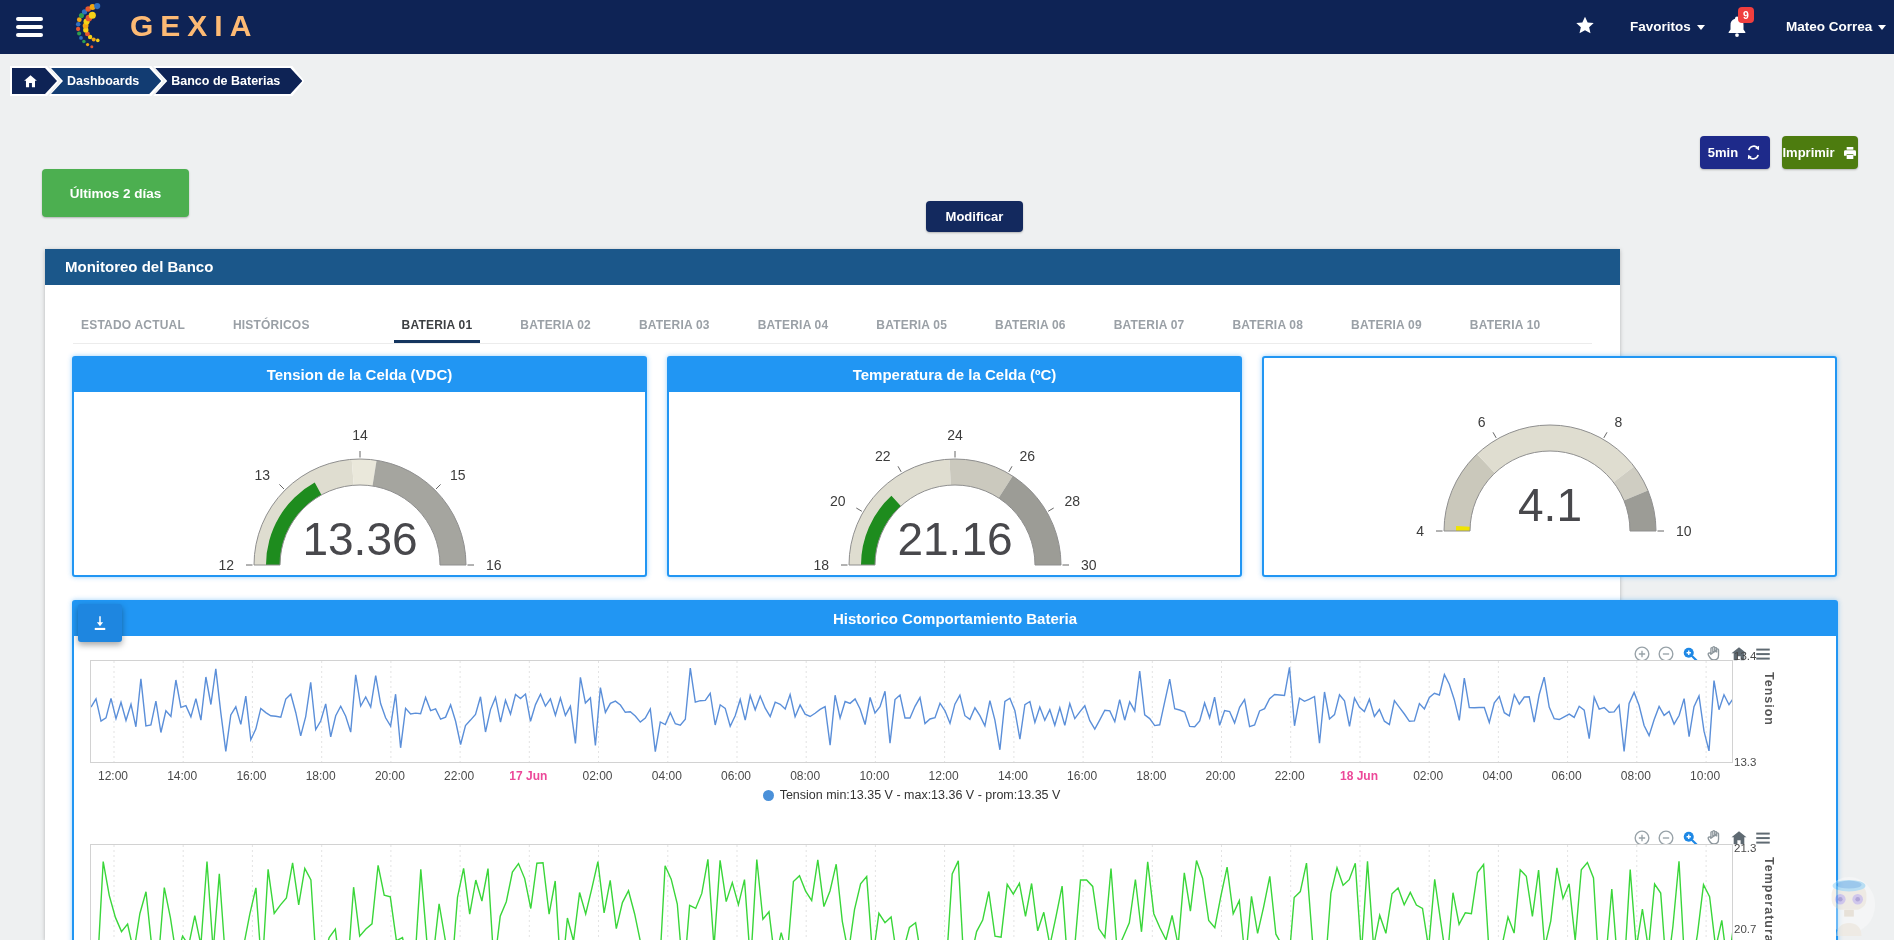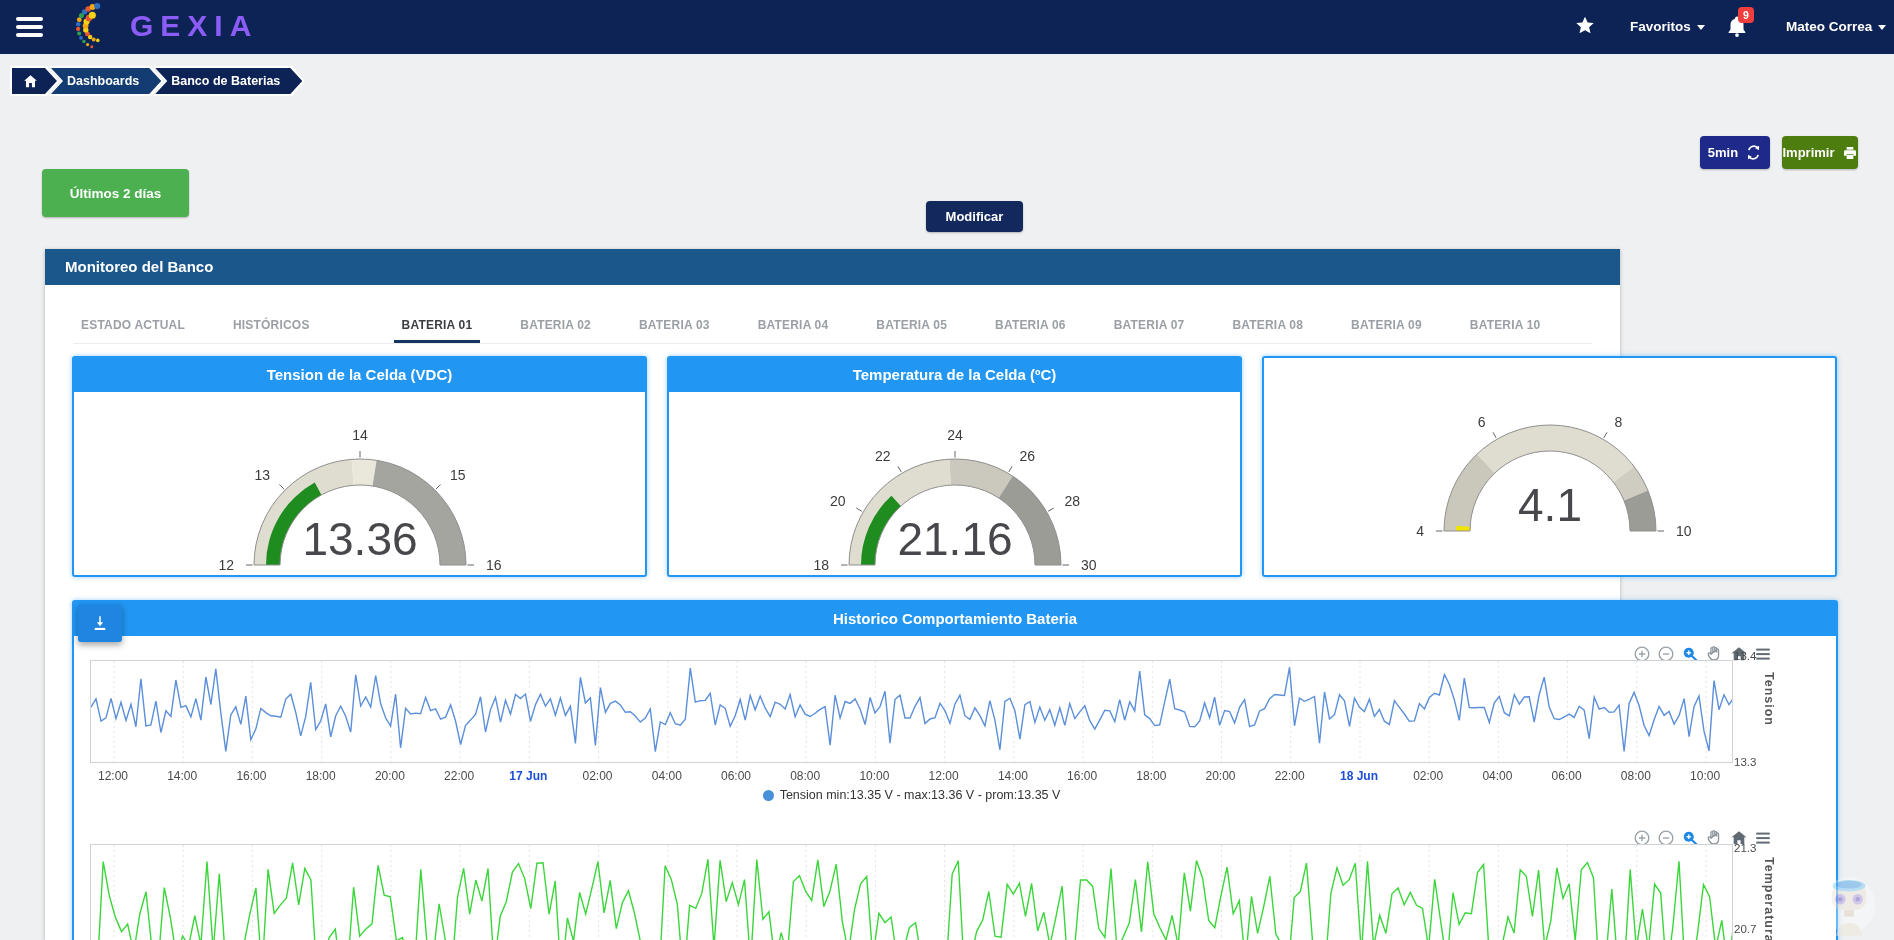--- a/index.html
+++ b/index.html
@@ -5,21 +5,21 @@
   * { margin:0; padding:0; box-sizing:border-box; }
   html,body { width:1894px; height:940px; }
   body { font-family:"Liberation Sans",sans-serif; }
   .vp { position:relative; width:1894px; height:940px; overflow:hidden; background:#eef0f1; }
 
   
   .navbar { position:absolute; left:0; top:0; width:1894px; height:54px; background:#0e2355; z-index:20; }
   .hamburger { position:absolute; left:16px; top:17px; width:27px; height:20px; cursor:pointer; }
   .hamburger span { display:block; width:27px; height:3.5px; background:#fff; border-radius:2px; margin-bottom:4.5px; }
   .brand-dots { position:absolute; left:64px; top:2px; }
-  .brand-text { position:absolute; left:130px; top:9px; color:#8b5cf6; font-size:30px; font-weight:bold; letter-spacing:7px; }
+  .brand-text { position:absolute; left:130px; top:9px; color:#fdba74; font-size:30px; font-weight:bold; letter-spacing:7px; }
   .nav-star { position:absolute; left:1574px; top:15px; width:22px; height:22px; }
   .nav-link { position:absolute; top:19px; color:#fff; font-size:13.5px; font-weight:bold; white-space:nowrap; cursor:pointer; }
   .caret { display:inline-block; width:0; height:0; border-left:4px solid transparent; border-right:4px solid transparent; border-top:5px solid #fff; margin-left:6px; vertical-align:middle; }
   .nav-bell { position:absolute; left:1725px; top:13px; width:24px; height:27px; cursor:pointer; }
   .bell-badge { position:absolute; left:1738px; top:7px; min-width:16px; height:16px; padding:0 3px; background:#f03e3e; border-radius:4px; color:#fff; font-size:10.5px; font-weight:bold; line-height:16px; text-align:center; z-index:2; }
 
   
   .crumbs { position:absolute; left:10px; top:66px; height:30px; display:flex; z-index:10; }
   .crumb-w { height:30px; background:#fff; padding:2px 2px; display:flex; align-items:stretch; }
   .crumb-w + .crumb-w { margin-left:-10px; }
@@ -54,21 +54,21 @@
   .chart-panel { position:absolute; left:27px; top:351px; width:1766px; height:400px; background:#fff; border:2px solid #2196f3; border-radius:3px; box-shadow:0 0 5px rgba(33,150,243,.45); }
   .chart-panel-header { height:34px; background:#2196f3; color:#fff; font-size:15px; font-weight:bold; text-align:center; line-height:34px; }
   .dl-btn { position:absolute; left:4px; top:2px; width:44px; height:38px; background:#1e86e0; border-radius:3px; box-shadow:0 3px 6px rgba(0,0,0,.35); display:flex; align-items:center; justify-content:center; cursor:pointer; z-index:3; }
   .chart-toolbar { position:absolute; right:64px; display:flex; gap:6px; align-items:center; }
   .chart-toolbar svg { cursor:pointer; }
   .plot { position:absolute; left:16px; border:1px solid #d2d2d2; background:#fff; }
   .ylab { position:absolute; font-size:11.5px; color:#4a4a4a; }
   .ytitle { position:absolute; writing-mode:vertical-rl; font-size:12.5px; font-weight:bold; color:#555; letter-spacing:1px; }
   .xlabels { position:absolute; left:16px; width:1643px; height:16px; }
   .xlabels span { position:absolute; width:70px; text-align:center; font-size:12px; color:#4a4a4a; white-space:nowrap; }
-  .xlabels span.datelab { font-weight:bold; color:#1d4ed8; }
+  .xlabels span.datelab { font-weight:bold; color:#ec4899; }
   .legend { position:absolute; left:16px; width:1643px; text-align:center; font-size:12.5px; color:#333; }
   .legend-dot { display:inline-block; width:11px; height:11px; border-radius:50%; margin-right:6px; vertical-align:-1.5px; }
 
   .robot-widget { position:absolute; left:1820px; top:874px; opacity:.55; z-index:30; }
 </style>
 </head>
 <body>
 
 <div class="vp">
 

